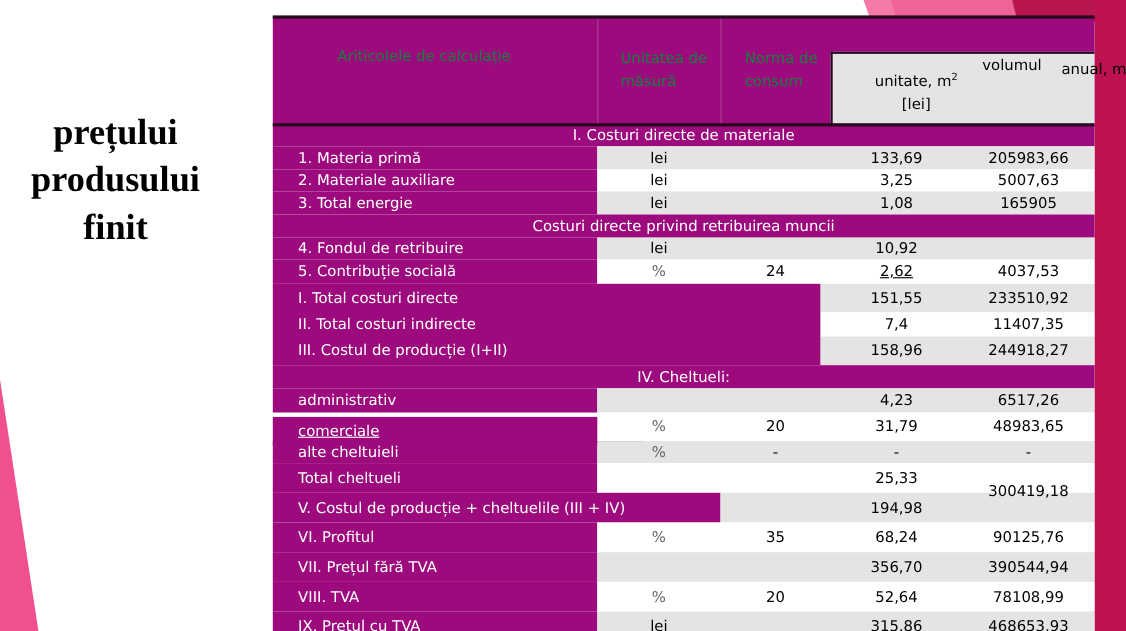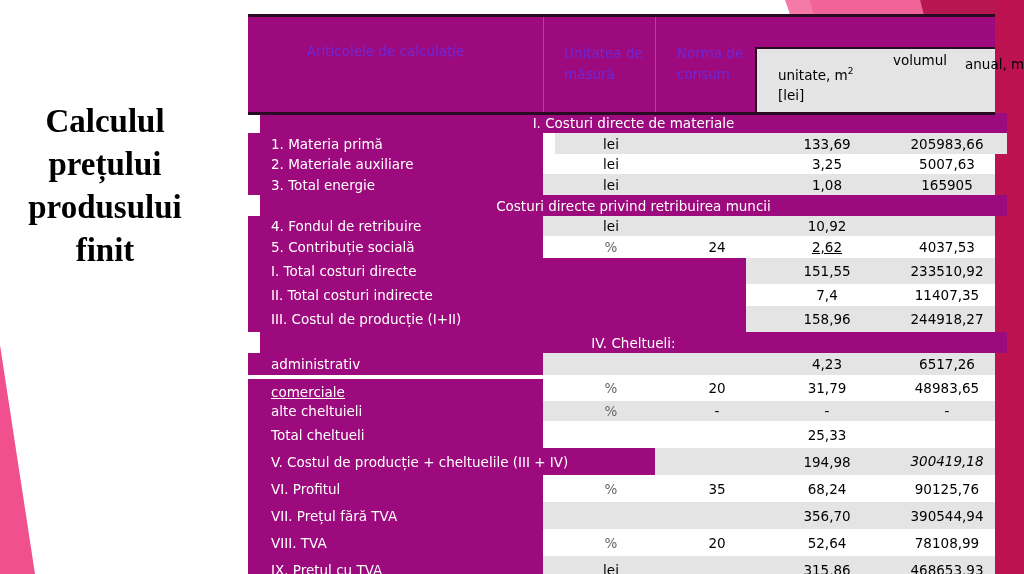--- a/index.html
+++ b/index.html
@@ -7,63 +7,62 @@
   .deco-left { position:absolute; left:0; top:0; width:40px; height:574px; }
   .deco-top { position:absolute; left:760px; top:0; width:264px; height:20px; }
   .deco-right { position:absolute; left:995px; top:0; width:29px; height:574px; background:#bd1250; }
   .title { position:absolute; left:10px; top:100px; width:190px; text-align:center; font-family:"Liberation Serif", serif; font-weight:bold; font-size:33px; line-height:43px; color:#000; }
   .tbl { position:absolute; left:248px; top:15px; width:747px; height:559px; }
   .cell { position:absolute; box-sizing:border-box; font-size:13.5px; color:#000; display:flex; align-items:center; white-space:nowrap; }
   .pur { background:#9c0a7d; color:#fff; }
   .g { background:#e4e4e4; }
   .w { background:#ffffff; }
   .lbl { padding-left:23px; color:#fff; }
-  .ctr { justify-content:center;margin-left:12px; }
+  .ctr { justify-content:center; }
   .pct { color:#666; }
-  .hd { color:#6d28d9; align-items:flex-start; font-size:13.5px; line-height:21px; }
+  .hd { color:#15803d; align-items:flex-start; font-size:13.5px; line-height:21px; }
   .topline { position:absolute; left:248px; top:14px; width:747px; height:3px; background:#2a0a22; }
   .hline { position:absolute; left:248px; top:112px; width:747px; height:3px; background:#2a0a22; }
   .vsep { position:absolute; width:1px; background:#b0409a; }
   sup { font-size:9px; }
 </style>
 </head>
 <body>
 
 <svg class="deco-left" viewBox="0 0 40 574" preserveAspectRatio="none">
   <polygon points="0,345 0,574 35,574" fill="#f0508e"></polygon>
 </svg>
 <svg class="deco-top" viewBox="0 0 264 20" preserveAspectRatio="none">
   <polygon points="25,0 160,0 165,20 32,20" fill="#f57aa8"></polygon>
   <polygon points="50,0 160,0 165,20 55,20" fill="#f0649a"></polygon>
   <polygon points="160,0 264,0 264,20 165,20" fill="#b8164e"></polygon>
 </svg>
 <div class="deco-right"></div>
 
 <div class="title">
-  <div>Calculul</div>
   <div>prețului</div>
   <div>produsului</div>
   <div>finit</div>
 </div>
 
 <div class="tbl">
 
   <div class="cell pur" style="left:0;top:0;width:747px;height:98px;"></div>
   <div class="cell hd" style="left:0;top:26px;width:295px;justify-content:center;padding-right:20px;">Ariticolele de calculație</div>
   <div class="cell hd" style="left:295px;top:28px;width:112px;flex-direction:column;padding-left:21px;">
     <span>Unitatea de</span>
     <span>măsură</span>
   </div>
   <div class="cell hd" style="left:407px;top:28px;width:100px;flex-direction:column;padding-left:22px;">
     <span>Norma de</span>
     <span>consum</span>
   </div>
 
   <div class="cell g" style="left:507px;top:32px;width:240px;height:66px;border:2px solid #2a0a22;border-right:none;border-bottom:none;"></div>
-  <div class="cell" style="left:530px;top:46px;width:110px;flex-direction:column;align-items:flex-start;line-height:20px;">
+  <div class="cell" style="left:530px;top:46px;width:110px;flex-direction:column;align-items:center;line-height:20px;">
     <span><span>unitate, m</span><sup>2</sup></span>
     <span>[lei]</span>
   </div>
   <div class="cell" style="left:645px;top:35px;width:100px;flex-direction:row;align-items:flex-start;line-height:20px;">
     <span>volumul</span>
     <span style="padding-left:18px;"><span>anual, m</span><sup>2</sup></span>
     <span style="padding-left:3px;">[mii lei]</span>
   </div>
   <div class="vsep" style="left:295px;top:0;height:98px;"></div>
   <div class="vsep" style="left:407px;top:0;height:98px;"></div>
@@ -139,21 +138,21 @@
   <div class="cell ctr" style="left:507px;top:386px;width:120px;height:20px;">-</div>
   <div class="cell ctr" style="left:627px;top:386px;width:120px;height:20px;">-</div>
 
   <div class="cell pur lbl" style="left:0;top:406px;width:295px;height:27px;">Total cheltueli</div>
   <div class="cell w" style="left:295px;top:406px;width:452px;height:27px;"></div>
   <div class="cell ctr" style="left:507px;top:406px;width:120px;height:27px;">25,33</div>
 
   <div class="cell pur lbl" style="left:0;top:433px;width:407px;height:27px;">V. Costul de producție + cheltuelile (III + IV)</div>
   <div class="cell g" style="left:407px;top:433px;width:340px;height:27px;"></div>
   <div class="cell ctr" style="left:507px;top:433px;width:120px;height:27px;">194,98</div>
-  <div class="cell ctr" style="left:627px;top:426px;width:120px;height:40px;font-style:italic;">300419,18</div>
+  <div class="cell ctr" style="left:627px;top:412px;width:120px;height:40px;">300419,18</div>
 
   <div class="cell pur lbl" style="left:0;top:460px;width:295px;height:27px;">VI. Profitul</div>
   <div class="cell w" style="left:295px;top:460px;width:452px;height:27px;"></div>
   <div class="cell ctr pct" style="left:295px;top:460px;width:112px;height:27px;">%</div>
   <div class="cell ctr" style="left:407px;top:460px;width:100px;height:27px;">35</div>
   <div class="cell ctr" style="left:507px;top:460px;width:120px;height:27px;">68,24</div>
   <div class="cell ctr" style="left:627px;top:460px;width:120px;height:27px;">90125,76</div>
 
   <div class="cell pur lbl" style="left:0;top:487px;width:295px;height:27px;">VII. Prețul fără TVA</div>
   <div class="cell g" style="left:295px;top:487px;width:452px;height:27px;"></div>

